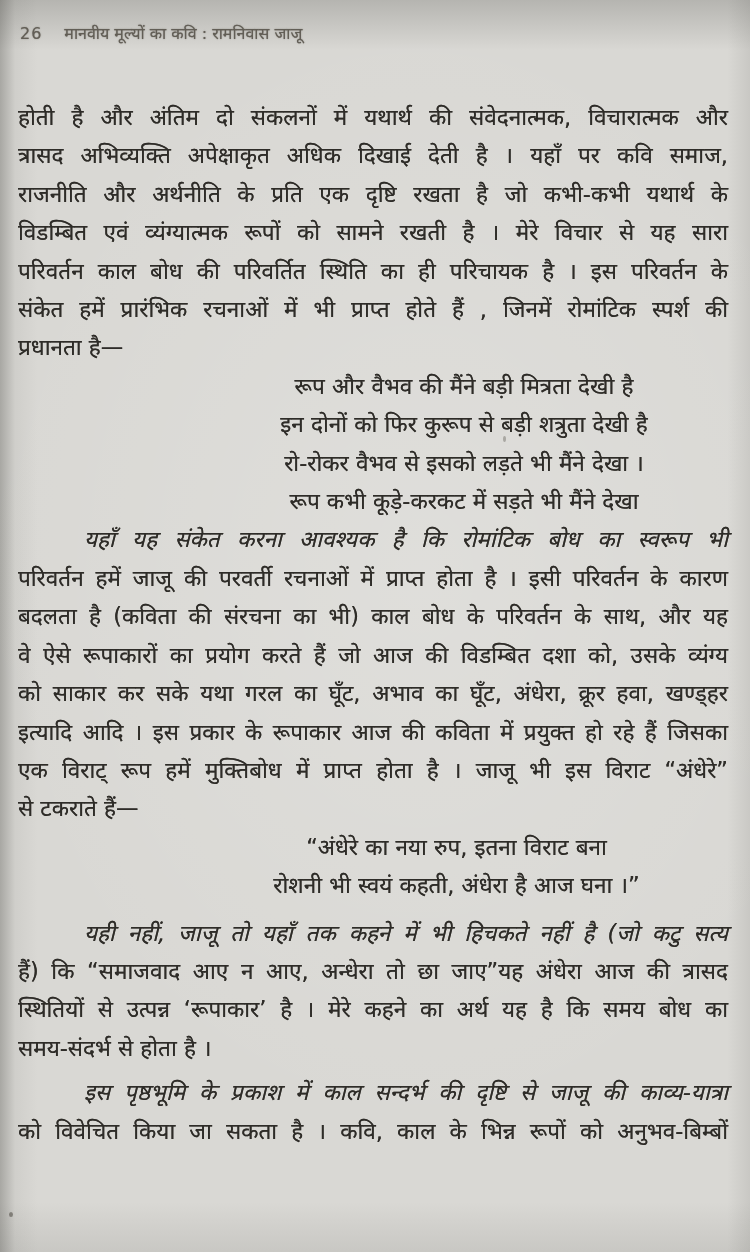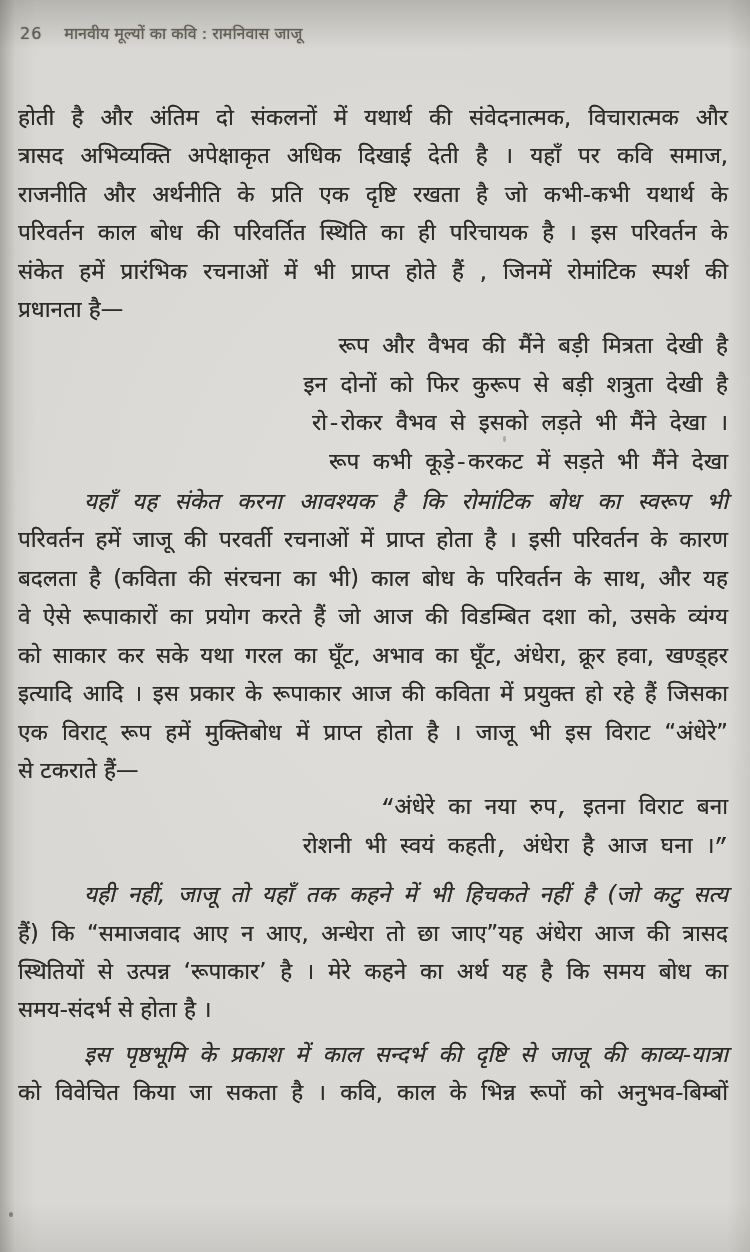--- a/index.html
+++ b/index.html
@@ -31,21 +31,21 @@
     font-size:22.5px;line-height:38.4px;
     text-shadow:0 0 0.6px rgba(40,38,34,0.75);
   }
   .block{margin:0;}
   .line{white-space:normal;}
   .para .line{text-align:justify;text-align-last:justify;}
   .para .line.natural{text-align-last:left;}
   .para .line.first{padding-left:66px;font-style:italic;}
   .verse{padding-left:182px;}
   .verse.v2{padding-left:167px;}
-  .verse .line{text-align:right;font-family:Liberation Mono, monospace;}
+  .verse .line{text-align:center;}
   .attribution{text-align:right;padding-right:6px;}
   .attribution .line{text-align:right;}
   .gap-sm{margin-top:6px;}
   .gap-md{margin-top:9px;}
   .artifact{position:absolute;border-radius:50%;background:#4a473f;opacity:.55;}
   .a1{left:9px;top:1212px;width:4px;height:5px;}
   .a2{left:503px;top:436px;width:3px;height:6px;opacity:.35;}
 </style>
 </head>
 <body>
@@ -55,20 +55,21 @@
   <div class="running-header">
     <span class="page-number">26</span>
     <span class="running-title">मानवीय मूल्यों का कवि : रामनिवास जाजू</span>
   </div>
 
   <div class="body-text">
       <div class="block para">
         <div class="line">होती है और अंतिम दो संकलनों में यथार्थ की संवेदनात्मक, विचारात्मक और</div>
         <div class="line">त्रासद अभिव्यक्ति अपेक्षाकृत अधिक दिखाई देती है । यहाँ पर कवि समाज,</div>
         <div class="line">राजनीति और अर्थनीति के प्रति एक दृष्टि रखता है जो कभी-कभी यथार्थ के</div>
+        <div class="line">विडम्बित एवं व्यंग्यात्मक रूपों को सामने रखती है । मेरे विचार से यह सारा</div>
         <div class="line">परिवर्तन काल बोध की परिवर्तित स्थिति का ही परिचायक है । इस परिवर्तन के</div>
         <div class="line">संकेत  हमें  प्रारंभिक रचनाओं में भी प्राप्त होते हैं ,  जिनमें रोमांटिक स्पर्श की</div>
         <div class="line natural">प्रधानता है—</div>
       </div>
       <div class="block verse">
         <div class="line">रूप और वैभव की मैंने बड़ी मित्रता देखी है</div>
         <div class="line">इन दोनों को फिर कुरूप से बड़ी शत्रुता देखी है</div>
         <div class="line">रो-रोकर वैभव से इसको लड़ते भी मैंने देखा ।</div>
         <div class="line">रूप कभी कूड़े-करकट में सड़ते भी मैंने देखा</div>
       </div>

